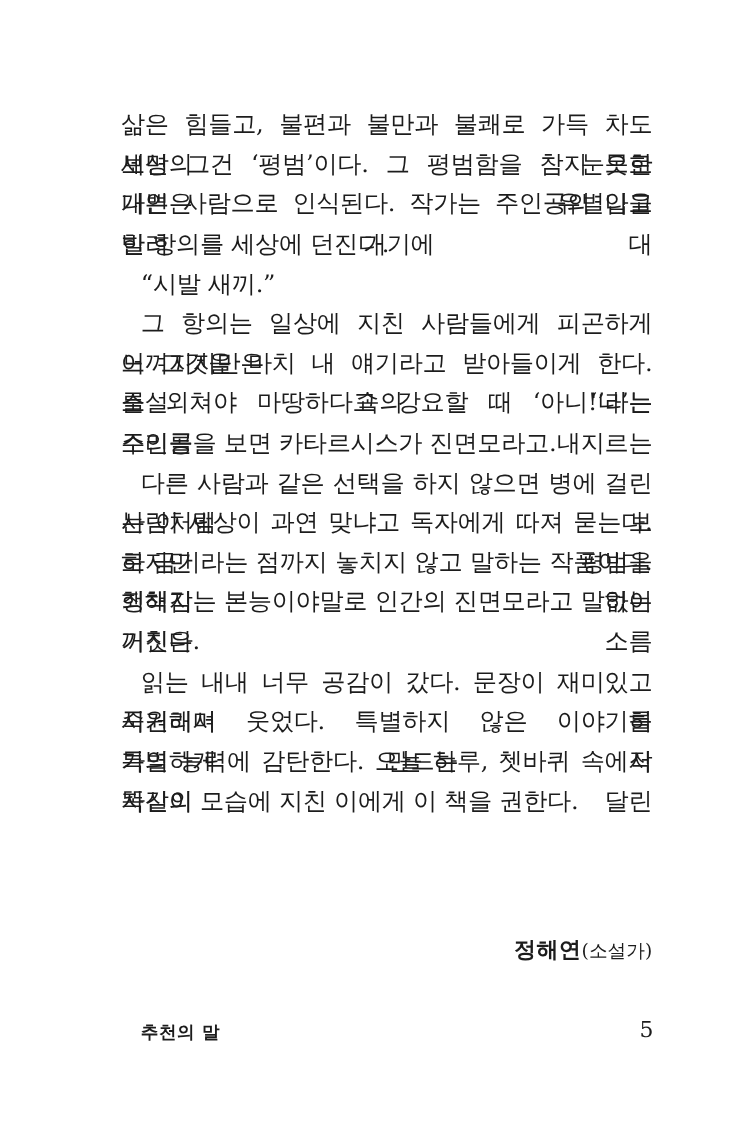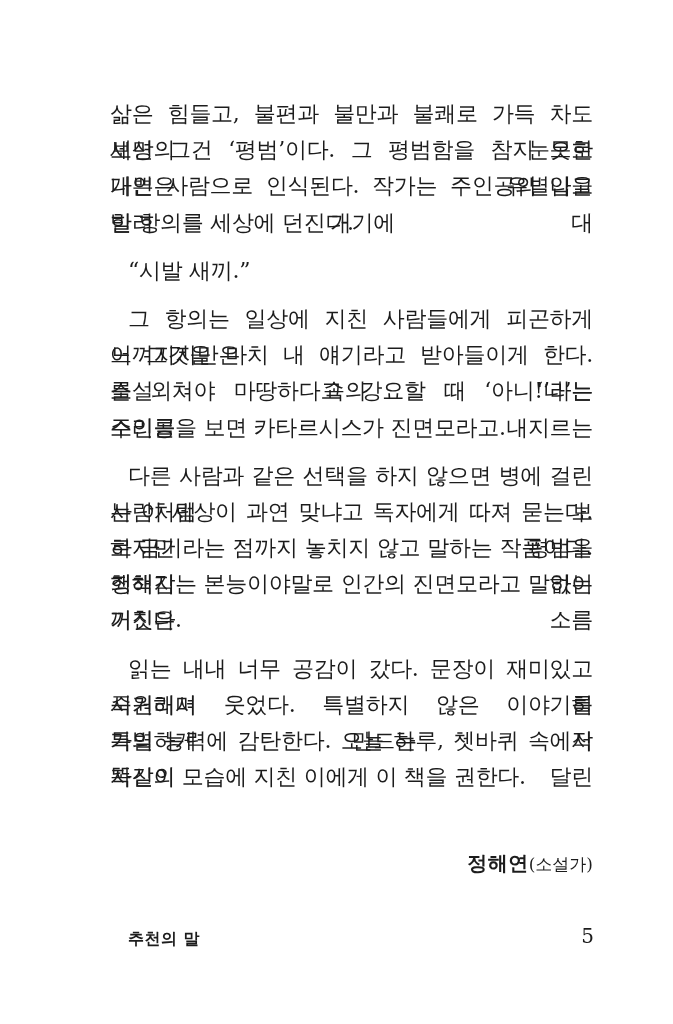--- a/index.html
+++ b/index.html
@@ -31,21 +31,20 @@
     white-space: nowrap;
     text-align: left;
   }
   .line.just {
     white-space: normal;
     text-align: justify;
     text-align-last: justify;
   }
   .line.ind {
     text-indent: 0.82em;
-    margin-top: 12px;
   }
   .signature {
     position: absolute;
     top: 850px;
     right: 80px;
     text-align: left;
     white-space: nowrap;
   }
   .signature .name {
     font-size: 20px;

